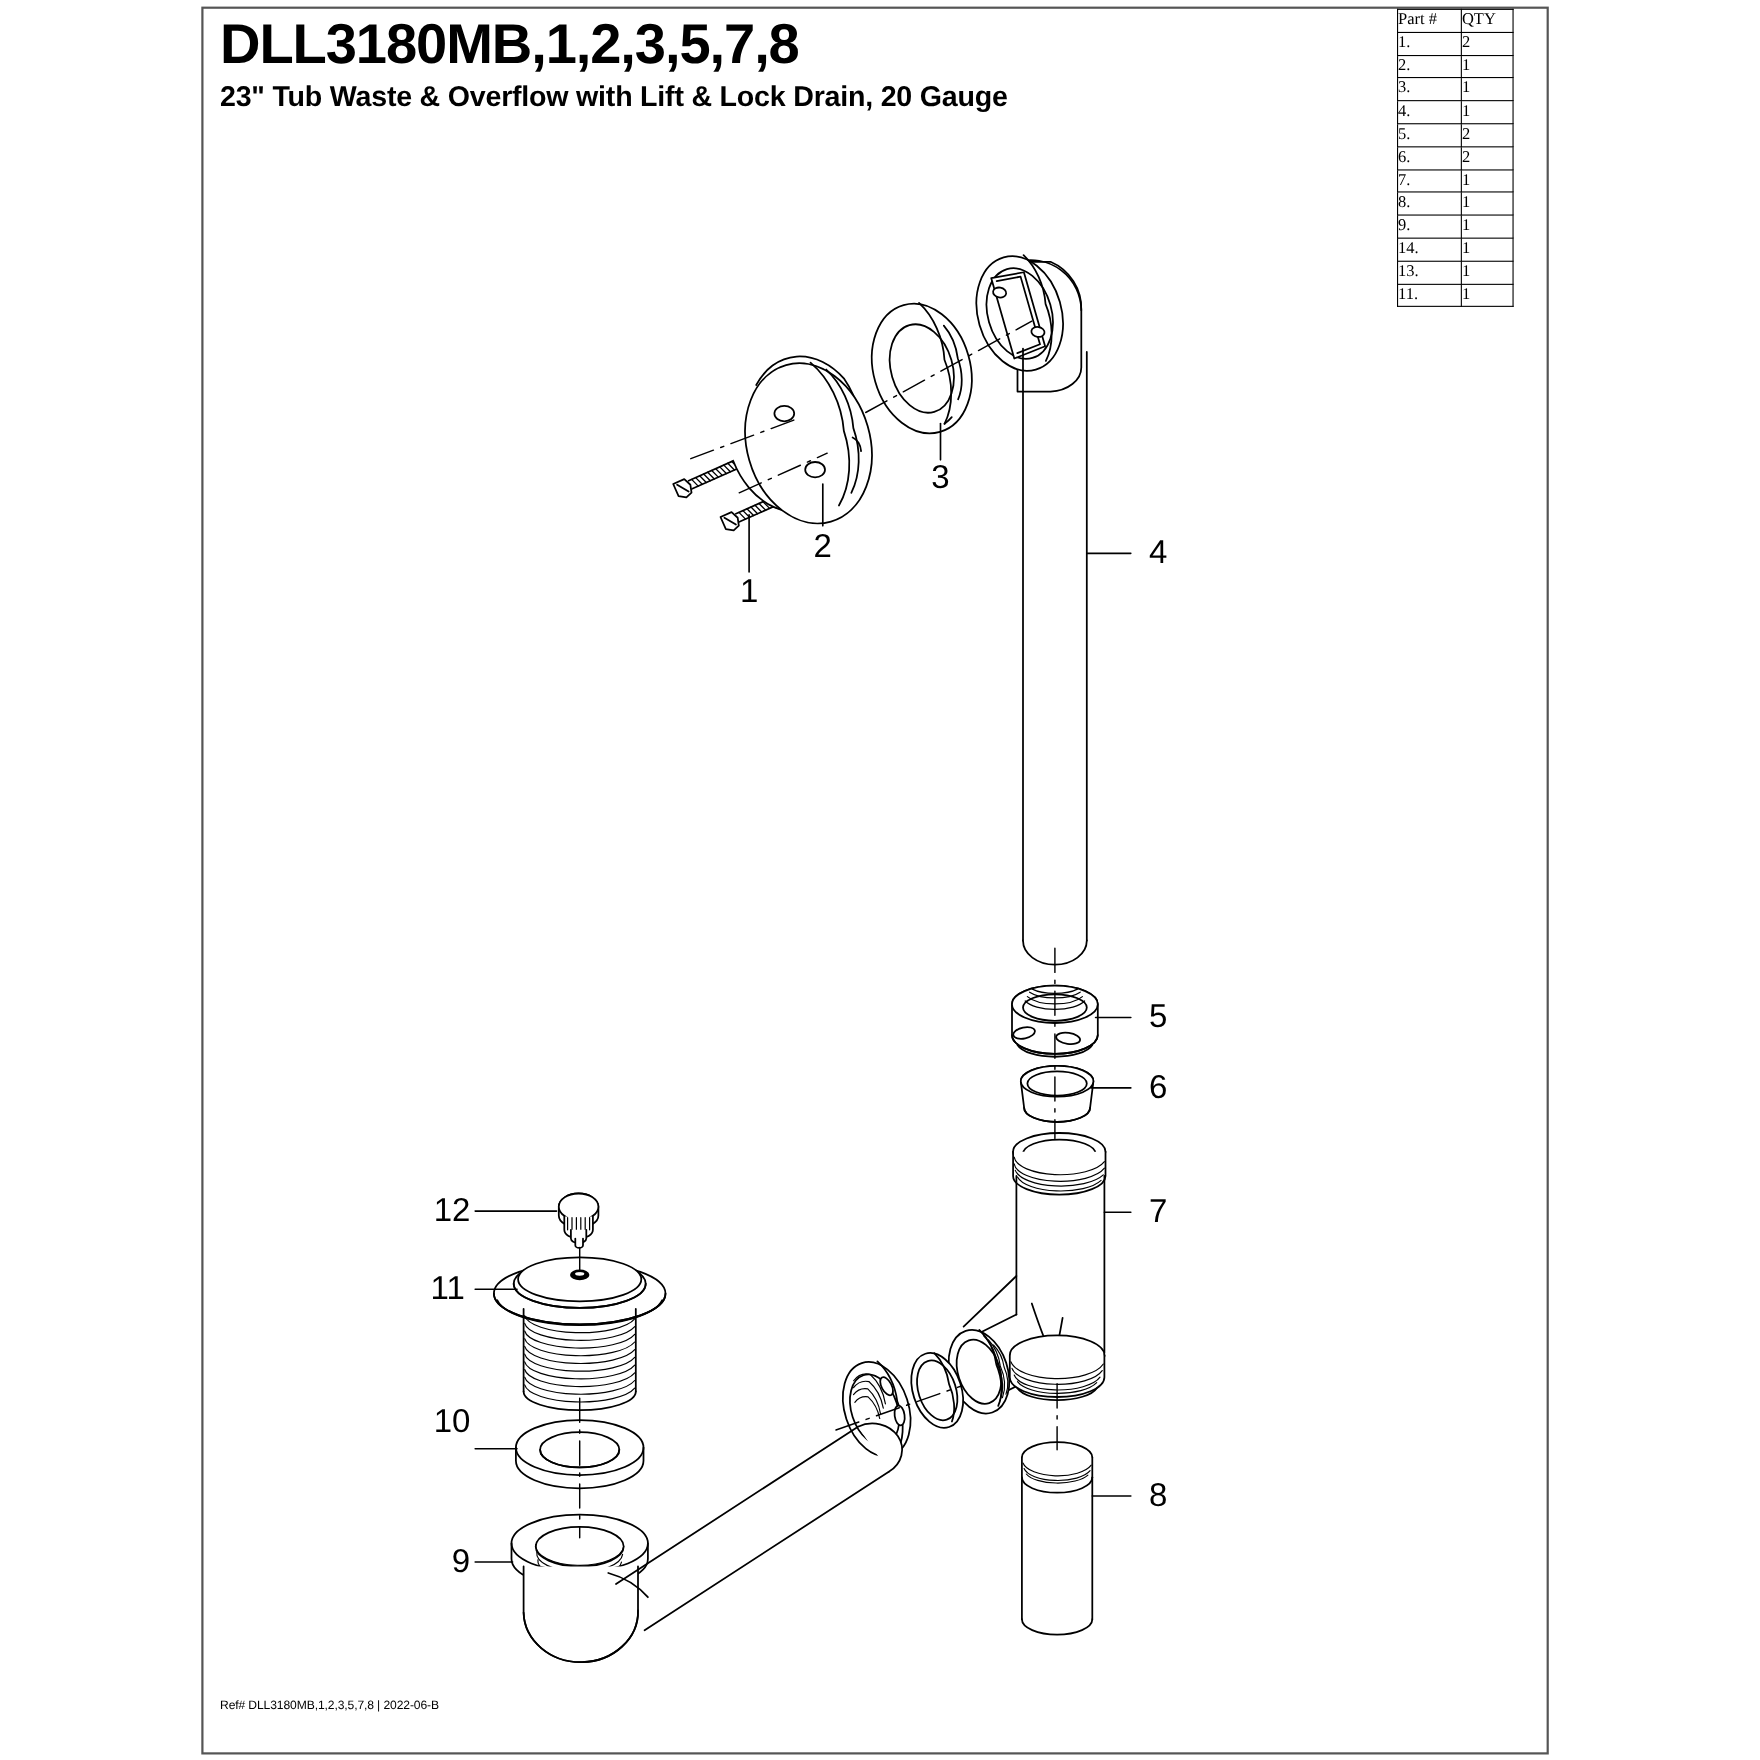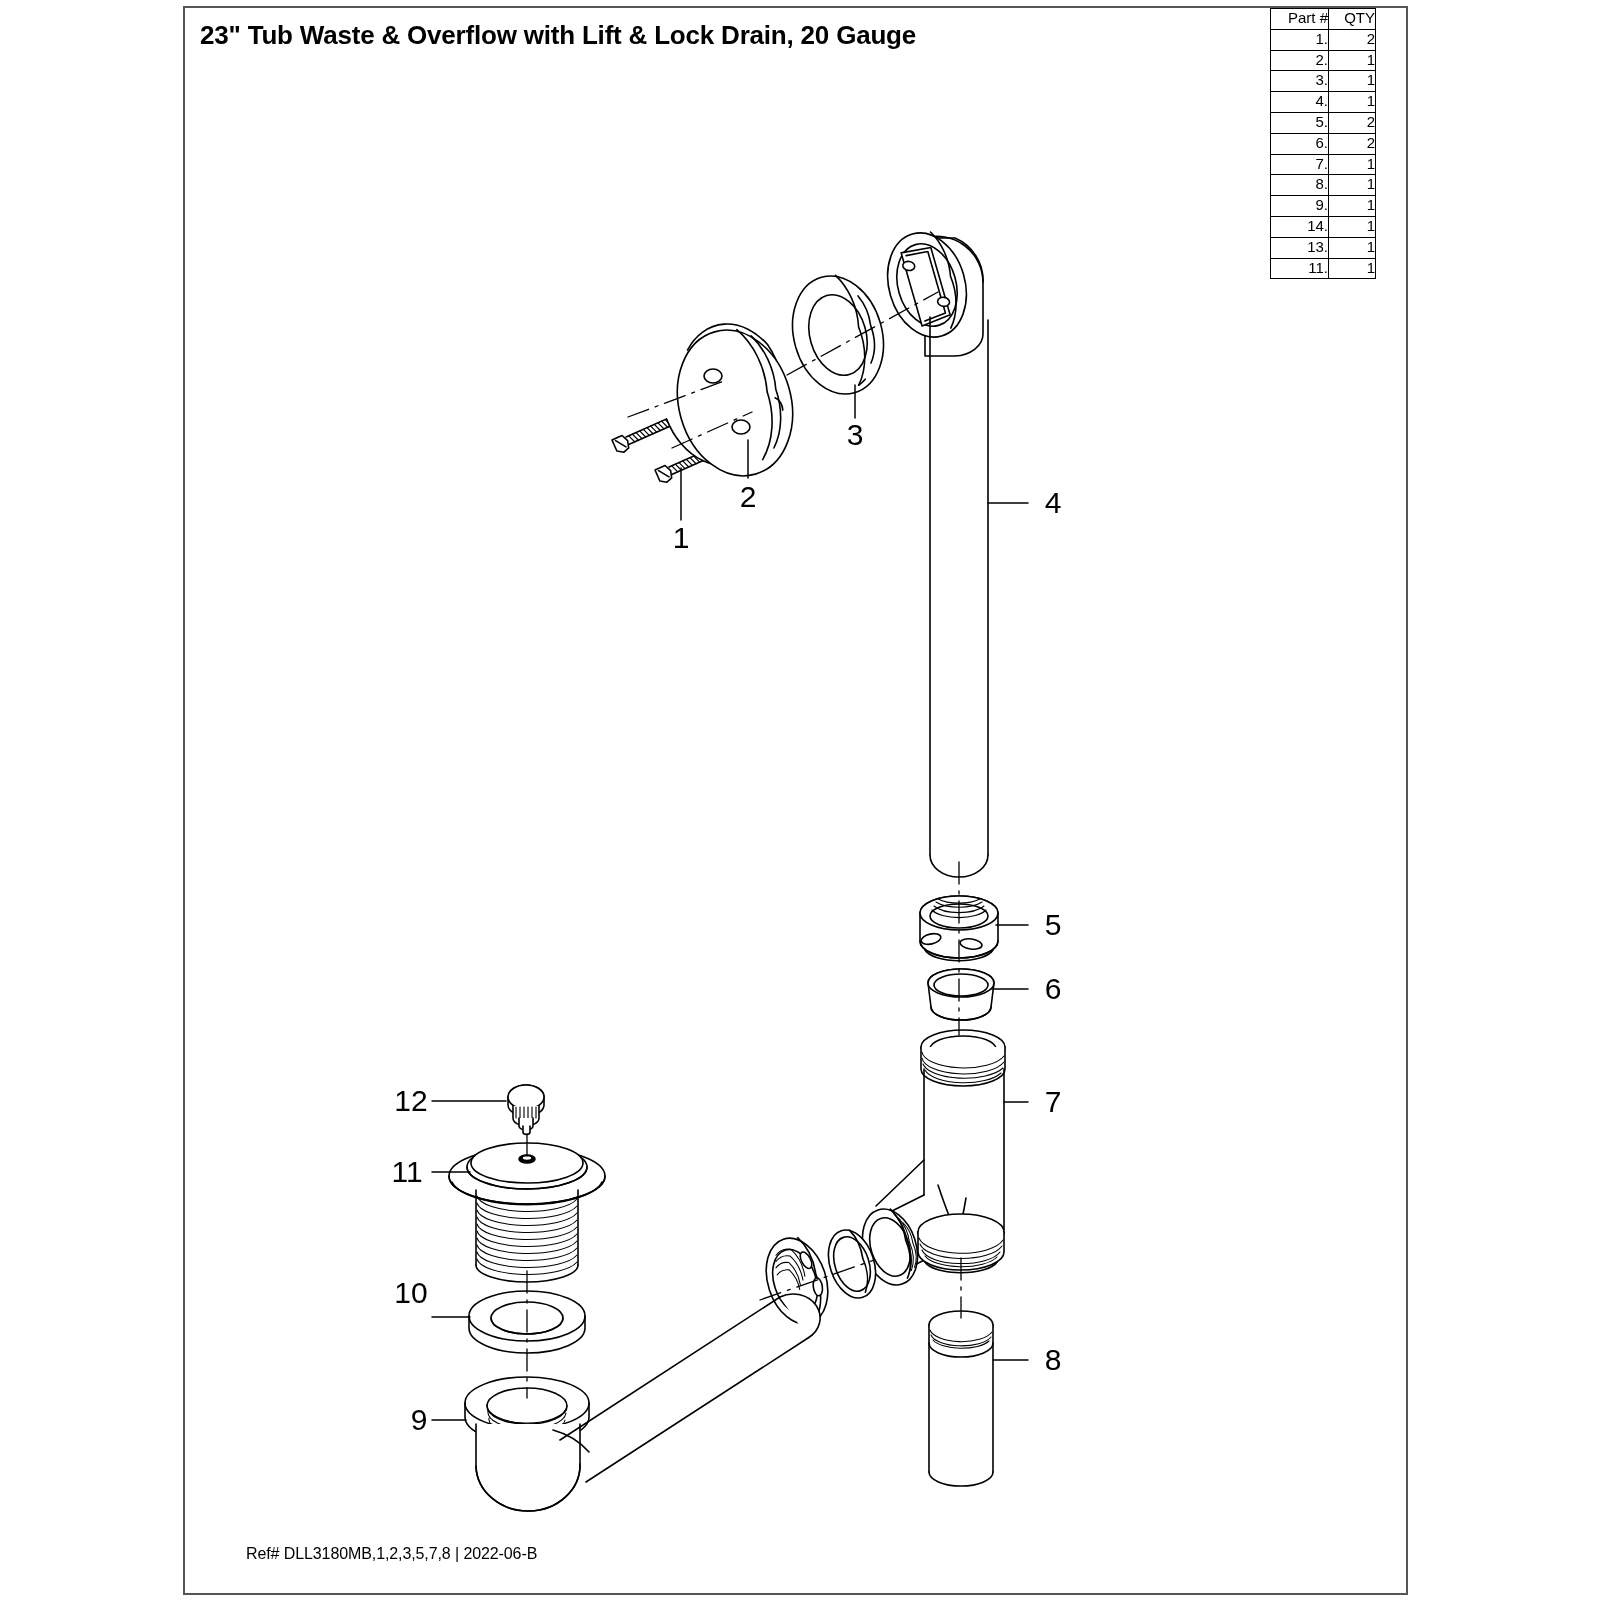--- a/index.html
+++ b/index.html
@@ -29,46 +29,48 @@
     letter-spacing:-0.2px;white-space:nowrap;
   }
   
   .parts-table{
     position:absolute;left:1270px;top:8px;
     border-collapse:collapse;
     font-size:15px;
   }
   .parts-table th,.parts-table td{
     border:1.4px solid #000;
-    text-align:right;
+    text-align:left;
     padding:1px 0 2px 0;
     font-weight:normal;
     line-height:1.12;
+    font-family:Liberation Serif, serif;
   }
   .parts-table th{font-size:15px;}
   .col-part{width:57px;}
   .col-qty{width:46px;margin-top:35px;}
   .footer-ref{
     position:absolute;left:200px;top:1545px;
-    font-size:16px;letter-spacing:-0.1px;white-space:nowrap;margin-left:46px;
+    font-size:11px;letter-spacing:-0.1px;white-space:nowrap;
   }
   svg.art{position:absolute;left:0;top:0;width:1600px;height:1600px;pointer-events:none;}
   .callout{
     position:absolute;font-size:30px;font-weight:normal;
     line-height:1;text-align:center;
   }
 </style>
 </head>
 <body>
 
 <div id="sheet">
 
   <div class="frame"></div>
 
   <div class="title-block">
+    <div class="title-main">DLL3180MB,1,2,3,5,7,8</div>
     <div class="title-sub">23" Tub Waste &amp; Overflow with Lift &amp; Lock Drain, 20 Gauge</div>
   </div>
 
   <table class="parts-table">
     <thead>
       <tr>
         <th class="col-part">Part #</th>
         <th class="col-qty">QTY</th>
       </tr>
     </thead>

